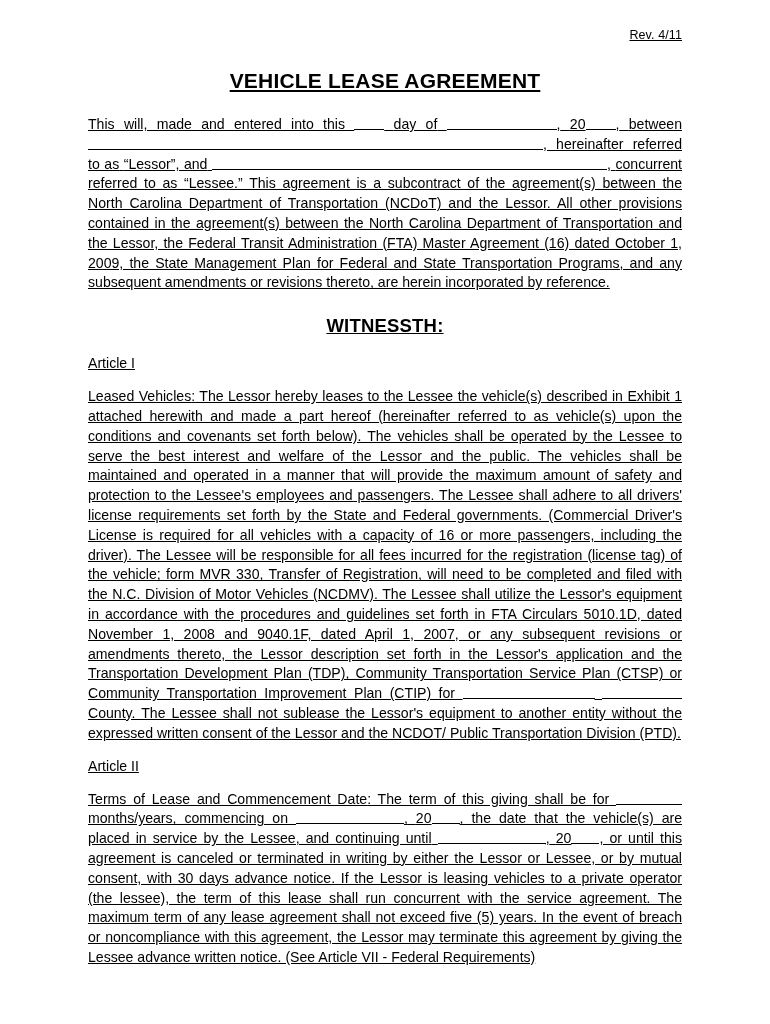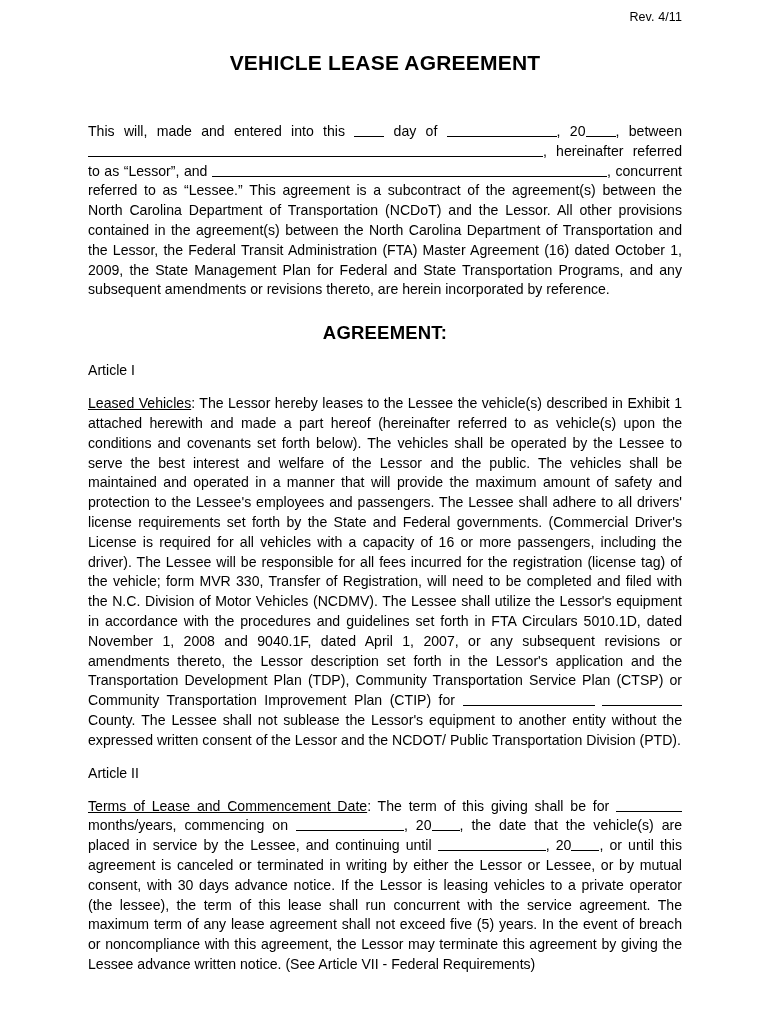--- a/index.html
+++ b/index.html
@@ -12,35 +12,36 @@
     height: 1024px;
     font-family: "Liberation Sans", sans-serif;
     color: #000000;
     overflow: hidden;
   }
   .page {
     position: relative;
     width: 770px;
     height: 844px;
     box-sizing: border-box;
-    padding: 10px 88px 0 88px;
+    padding: 28px 88px 0 88px;
+    text-decoration: underline;
   }
   .revision {
     text-align: right;
     font-size: 12.5px;
     line-height: 1.2;
     margin: 0 0 26px 0;
     letter-spacing: 0.1px;
   }
   .doc-title {
     text-align: center;
     font-size: 21px;
     font-weight: bold;
     letter-spacing: 0.2px;
-    margin: 0 0 47px 0;
+    margin: 0 0 22px 0;
   }
   p.body-text {
     font-size: 14.1px;
     line-height: 19.8px;
     text-align: justify;
     margin: 0 0 0 0;
     hyphens: none;
   }
   .para-gap {
     height: 14px;
@@ -93,21 +94,21 @@
     <span class="blank b-md"></span><span>,</span>
     <span>20</span><span class="blank b-sm"></span><span>,</span>
     <span>between</span>
     <span class="blank b-xxl"></span><span>, hereinafter referred to as</span>
     <span>“Lessor”, and</span>
     <span class="blank b-xl"></span><span>,</span>
     <span>concurrent</span>
     <span>referred to as “Lessee.”  This agreement is a subcontract of the agreement(s) between the North Carolina Department of Transportation (NCDoT) and the Lessor.  All other provisions contained in the agreement(s) between the North Carolina Department of Transportation and the Lessor, the Federal Transit Administration (FTA) Master Agreement (16) dated October 1, 2009, the State Management Plan for Federal and State Transportation Programs, and any subsequent amendments or revisions thereto, are herein incorporated by reference.</span>
   </p>
 
-  <div class="section-heading">AGREEMENT:</div>
+  <div class="section-heading">WITNESSTH:</div>
 
   <div class="article-label">Article I</div>
 
   <p class="body-text">
     <span class="u">Leased Vehicles</span><span>:</span><span>  The Lessor hereby leases to the Lessee the vehicle(s) described in Exhibit 1 attached herewith and made a part hereof (hereinafter referred to as vehicle(s) upon the conditions and covenants set forth below).  The vehicles shall be operated by the Lessee to serve the best interest and welfare of the Lessor and the public.  The vehicles shall be maintained and operated in a manner that will provide the maximum amount of safety and protection to the Lessee's employees and passengers.  The Lessee shall adhere to all drivers' license requirements set forth by the State and Federal governments.  (Commercial Driver's License is required for all vehicles with a capacity of 16 or more passengers, including the driver).  The Lessee will be responsible for all fees incurred for the registration (license tag) of the vehicle; form MVR 330, Transfer of Registration, will need to be completed and filed with the N.C. Division of Motor Vehicles (NCDMV).  The Lessee shall utilize the Lessor's equipment in accordance with the procedures and guidelines set forth in FTA Circulars 5010.1D, dated November 1, 2008 and 9040.1F, dated April 1, 2007, or any subsequent revisions or amendments thereto, the Lessor description set forth in the Lessor's application and the Transportation Development Plan (TDP), Community Transportation Service Plan (CTSP) or Community Transportation Improvement Plan (CTIP) for</span>
     <span class="blank b-ctsp"></span>
     <span class="blank b-county"></span>
     <span>County.  The Lessee shall not sublease the Lessor's equipment to another entity without the expressed written consent of the Lessor and the NCDOT/ Public Transportation Division (PTD).</span>
   </p>
 

